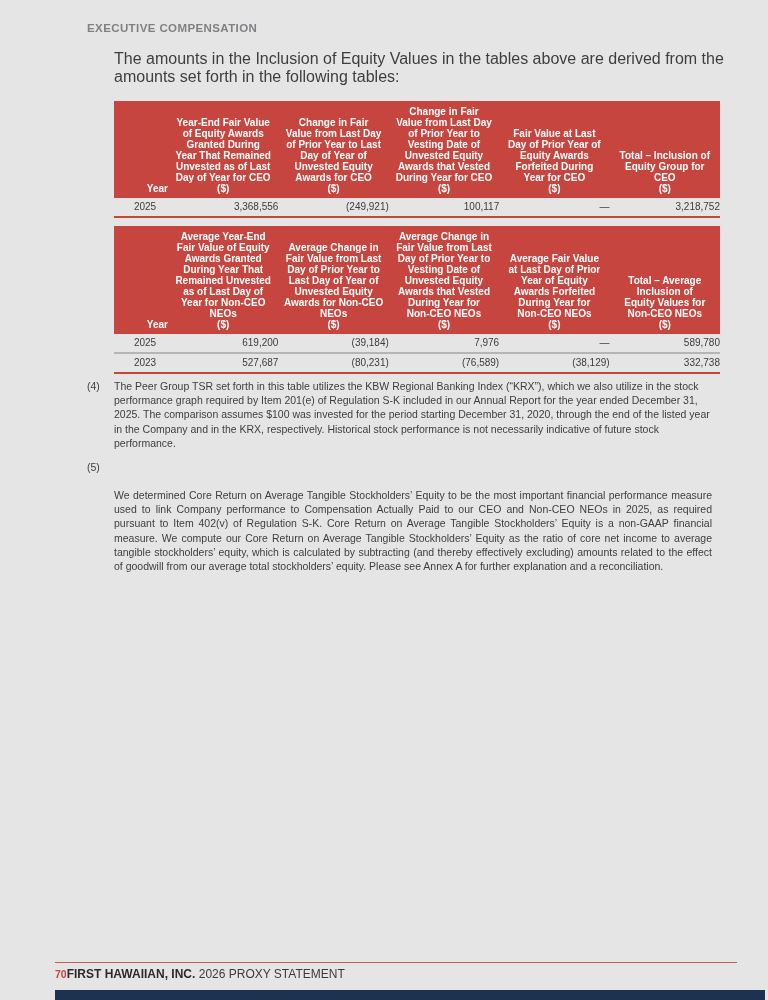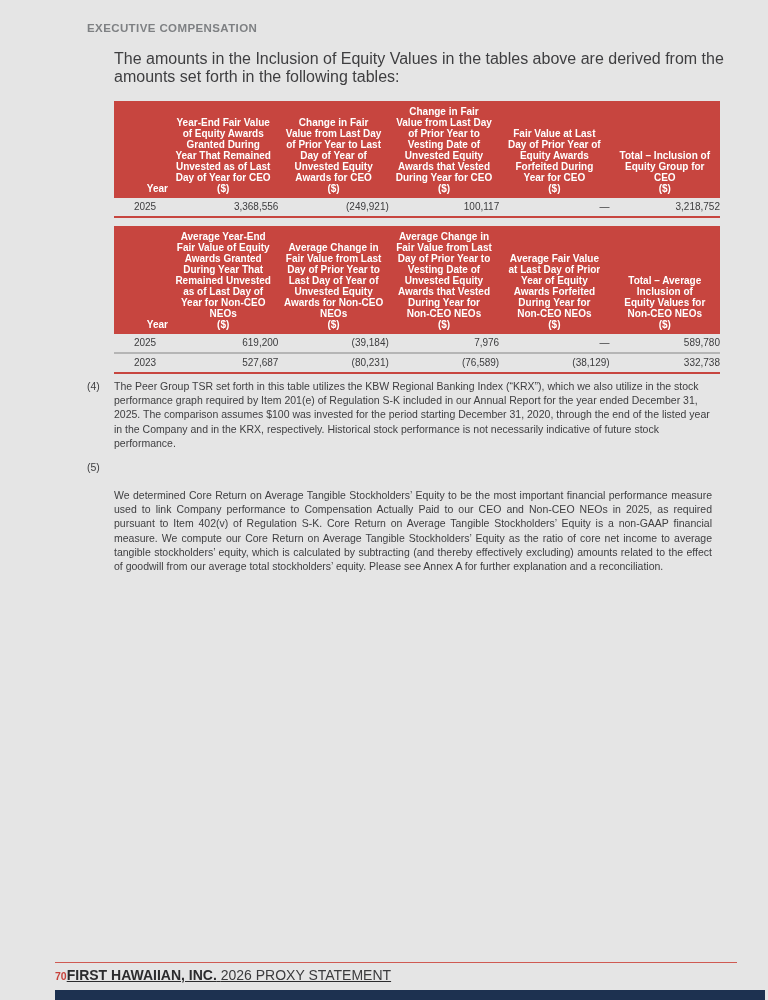--- a/index.html
+++ b/index.html
@@ -92,23 +92,22 @@
     padding-top: 4px;
     display: flex;
     align-items: baseline;
   }
   .page-num {
     font-size: 10.5px;
     font-weight: 700;
     color: #c7413a;
   }
   .footer-right {
-    font-size: 14px;
+    font-size: 12px;
     color: #2b2b2d;
-    text-decoration: underline;
   }
   .footer-company { font-weight: 700; }
   .footer-statement { font-weight: 400; color: #3b3b3d; }
   .bottom-bar {
     position: absolute;
     left: 55px;
     right: 3px;
     bottom: 0;
     height: 10px;
     background: #1d3150;

